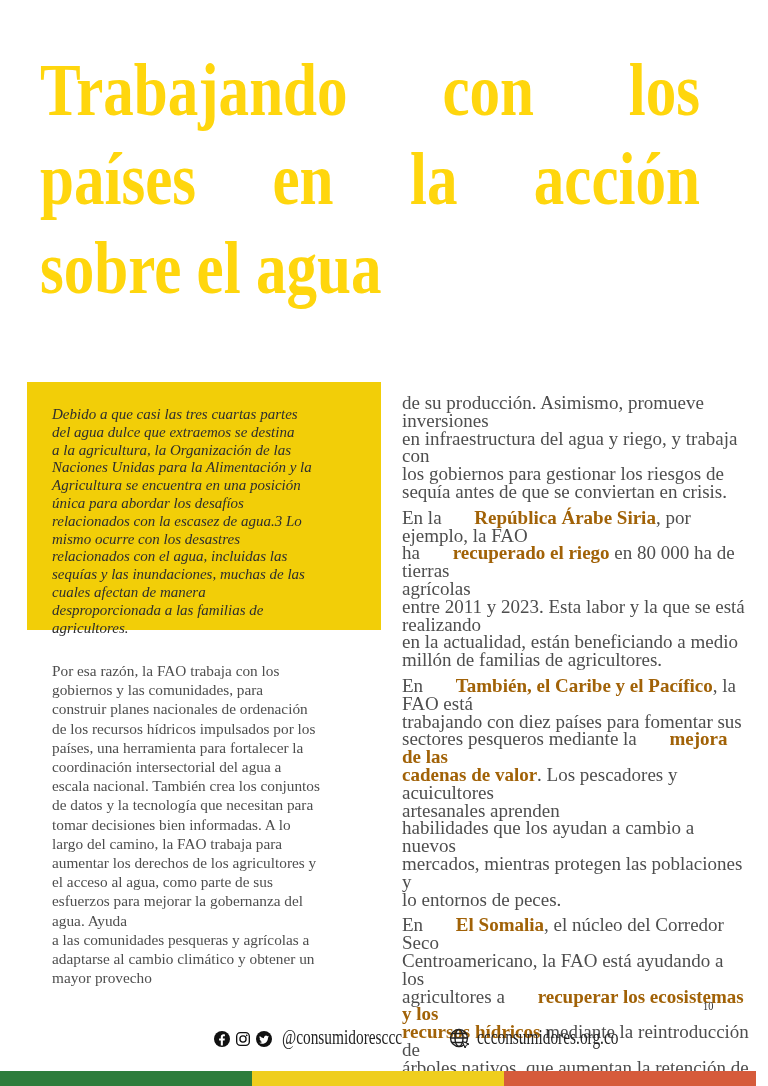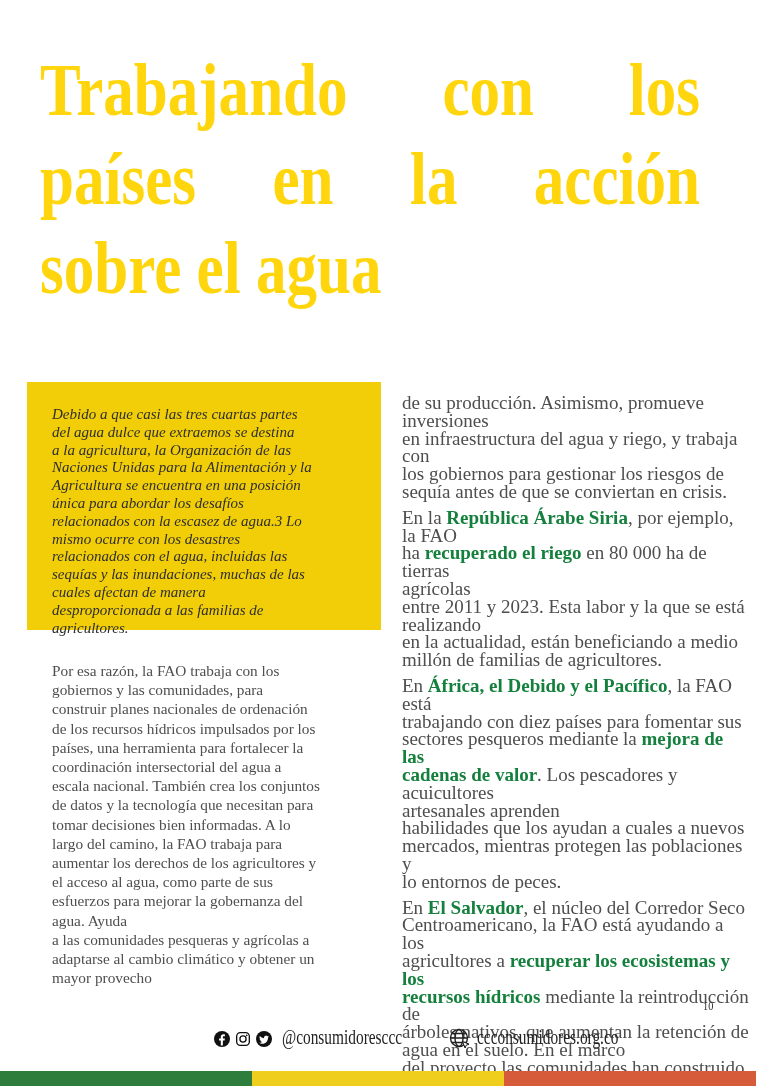--- a/index.html
+++ b/index.html
@@ -21,21 +21,21 @@
     position:absolute;left:27px;top:382px;width:354px;height:248px;box-sizing:border-box;
     padding:24px 22px 0 25px;
   }
   .hbox-text{
     font-style:italic;font-size:15px;line-height:17.8px;color:#2e2e2e;
     white-space:pre-line;font-weight:400;
   }
   
   .col{position:absolute;color:#4e4e4e;}
   .col p{margin:0 0 8px 0;white-space:pre-line;}
-  .col .b{font-weight:700;color:#15803d;}
+  .col .b{font-weight:700;color:#a16207;margin-left:28px;}
   .col-left{left:52px;top:661px;width:324px;font-size:15.3px;line-height:19.2px;}
   .col-right{left:402px;top:394px;width:348px;font-size:19px;line-height:17.8px;}
   
   .pagenum{position:absolute;left:703px;top:999px;font-size:12.5px;color:#2b2b2b;
     transform:scaleX(0.82);transform-origin:0 0;}
   .footer-icons{position:absolute;left:214px;top:1031px;display:flex;gap:5px;align-items:center;}
   .footer-icons svg{display:block;}
   .handle{position:absolute;left:282px;top:1026px;font-size:20.5px;color:#222;
     transform:scaleX(0.75);transform-origin:0 0;white-space:nowrap;}
   .globe{position:absolute;left:448px;top:1027px;}
@@ -106,29 +106,29 @@
 en infraestructura del agua y riego, y trabaja con
 los gobiernos para gestionar los riesgos de
 sequía antes de que se conviertan en crisis.</span></p>
       <p><span>En la </span><span class="b">República Árabe Siria</span><span>, por ejemplo, la FAO
 ha </span><span class="b">recuperado el riego</span><span> en 80 000 ha de tierras
 agrícolas
 entre 2011 y 2023. Esta labor y la que se está
 realizando
 en la actualidad, están beneficiando a medio
 millón de familias de agricultores.</span></p>
-      <p><span>En </span><span class="b">África, el Debido y el Pacífico</span><span>, la FAO está
+      <p><span>En </span><span class="b">También, el Caribe y el Pacífico</span><span>, la FAO está
 trabajando con diez países para fomentar sus
 sectores pesqueros mediante la </span><span class="b">mejora de las
 cadenas de valor</span><span>. Los pescadores y acuicultores
 artesanales aprenden
-habilidades que los ayudan a cuales a nuevos
+habilidades que los ayudan a cambio a nuevos
 mercados, mientras protegen las poblaciones y
 lo entornos de peces.</span></p>
-      <p><span>En </span><span class="b">El Salvador</span><span>, el núcleo del Corredor Seco
+      <p><span>En </span><span class="b">El Somalia</span><span>, el núcleo del Corredor Seco
 Centroamericano, la FAO está ayudando a los
 agricultores a </span><span class="b">recuperar los ecosistemas y los
 recursos hídricos</span><span> mediante la reintroducción de
 árboles nativos, que aumentan la retención de
 agua en el suelo. En el marco
 del proyecto las comunidades han construido
 más de 20 viveros y restaurado más de 17 000 ha
 de ecosistemas críticos mediante la
 agroforestería.</span></p>
     </div>

